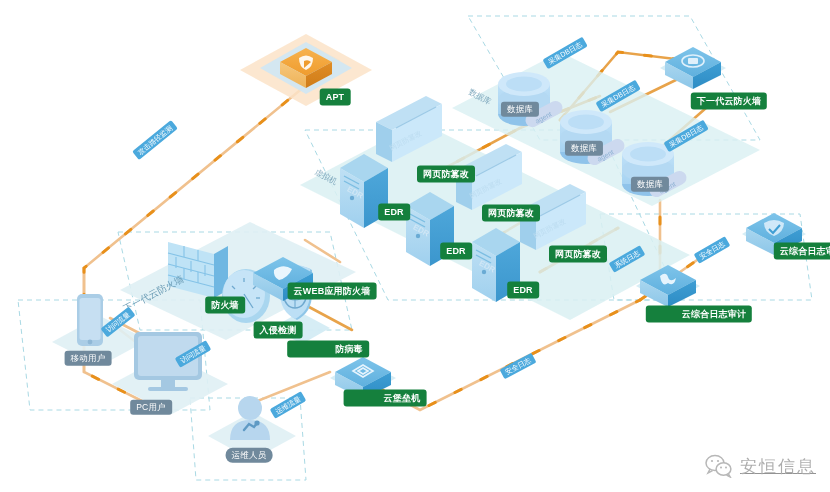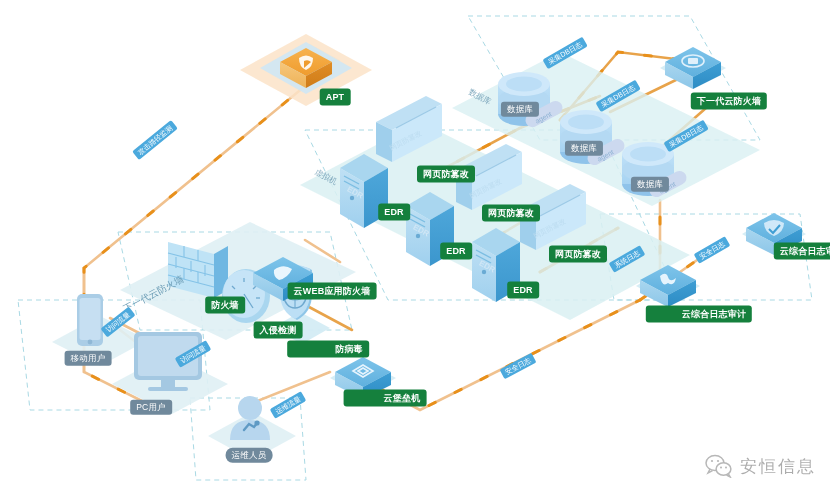--- a/index.html
+++ b/index.html
@@ -71,20 +71,21 @@
     user-select:none;
     font-weight:bold;
   }
   .faceword.dim{color:#bcdcf0;font-weight:normal;font-size:7px;}
 
   
   #watermark{
     position:absolute;right:14px;bottom:14px;
     display:flex;align-items:center;gap:7px;
     opacity:.42;
+    text-decoration:underline;
   }
   #watermark .wm-txt{
     font-size:17px;color:#3b3b3b;letter-spacing:2px;
     font-family:"DejaVu Sans",sans-serif;
   }
 </style>
 </head>
 <body>
 
 <div id="stage">

